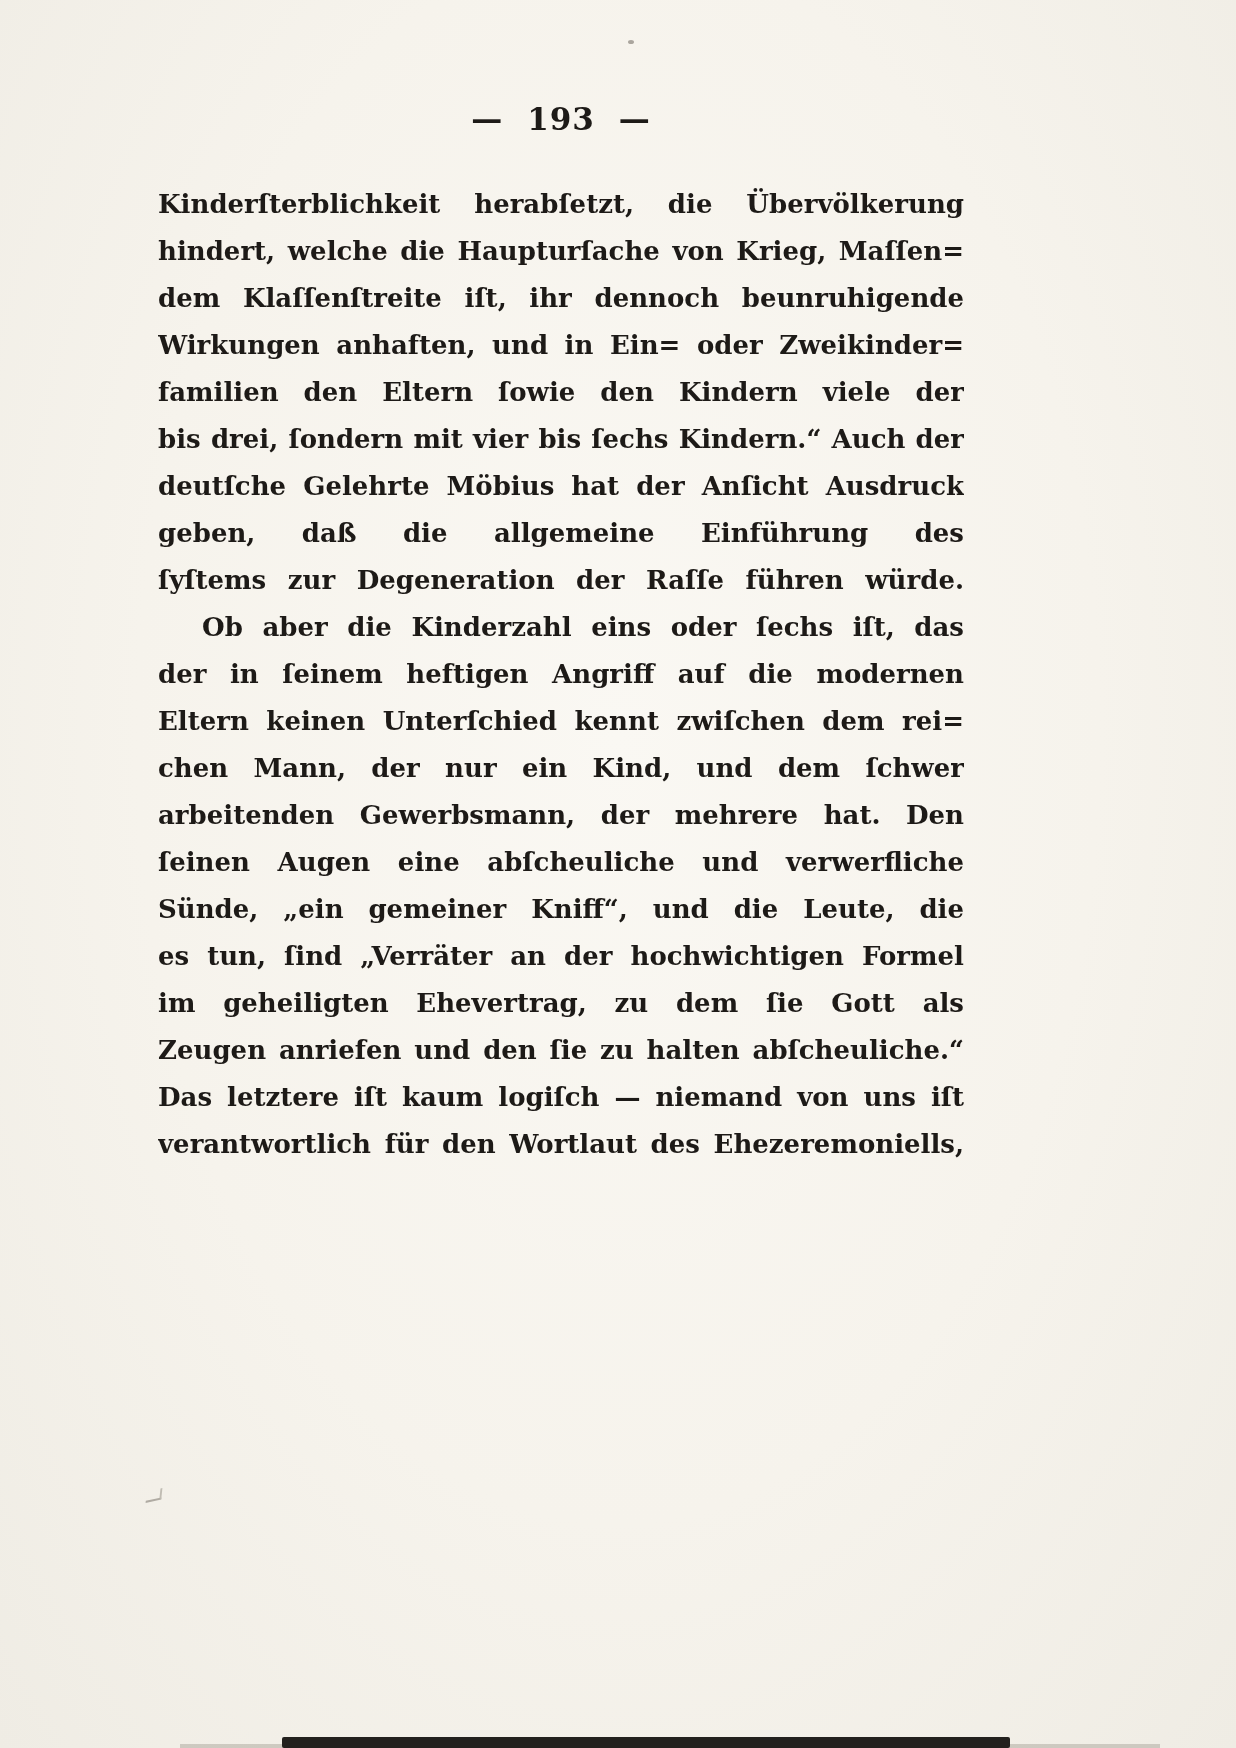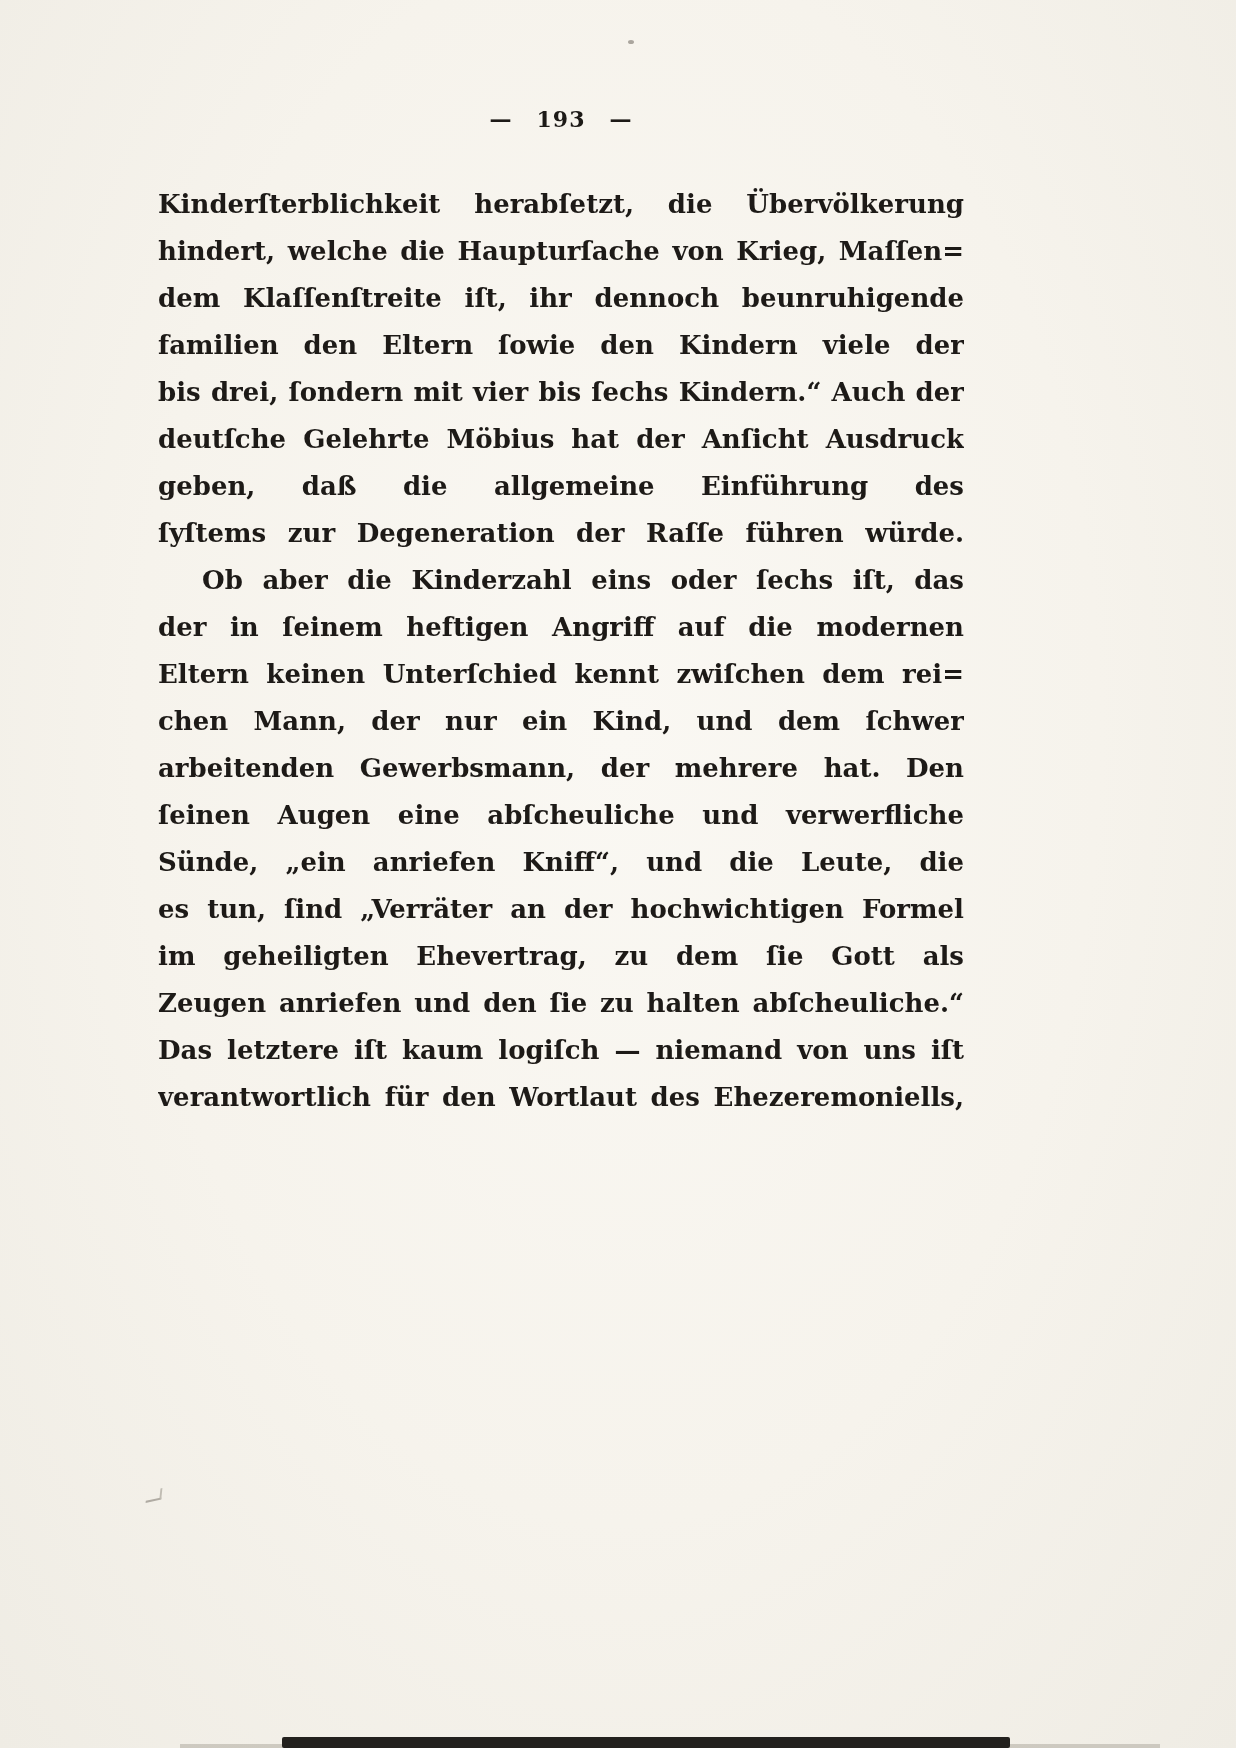--- a/index.html
+++ b/index.html
@@ -18,21 +18,21 @@
     color: #1d1a17;
   }
   .content {
     position: absolute;
     left: 158px;
     top: 96px;
     width: 806px;
   }
   .page-header {
     text-align: center;
-    font-size: 22px;
+    font-size: 31px;
     font-weight: 600;
     line-height: 47px;
     margin-bottom: 38px;
     letter-spacing: 1px;
   }
   .page-header .num {
     margin: 0 24px;
   }
   .paragraph {
     margin: 0;
@@ -101,34 +101,35 @@
   <div class="content">
     <div class="page-header">
       <span>—</span><span class="num">193</span><span>—</span>
     </div>
 
     <div>
         <div class="paragraph">
           <div class="line">Kinderſterblichkeit herabſetzt, die Übervölkerung ver=</div>
           <div class="line">hindert, welche die Haupturſache von Krieg, Maſſen=</div>
           <div class="line">dem Klaſſenſtreite iſt, ihr dennoch beunruhigende</div>
+          <div class="line">Wirkungen anhaften, und in Ein= oder Zweikinder=</div>
           <div class="line">familien den Eltern ſowie den Kindern viele der</div>
           <div class="line">bis drei, ſondern mit vier bis ſechs Kindern.“ Auch der</div>
           <div class="line">deutſche Gelehrte Möbius hat der Anſicht Ausdruck ge=</div>
           <div class="line">geben, daß die allgemeine Einführung des Zweikinder=</div>
           <div class="line">ſyſtems zur Degeneration der Raſſe führen würde.</div>
         </div>
         <div class="paragraph">
           <div class="line indent">Ob aber die Kinderzahl eins oder ſechs iſt, das</div>
           <div class="line">der in ſeinem heftigen Angriff auf die modernen</div>
           <div class="line">Eltern keinen Unterſchied kennt zwiſchen dem rei=</div>
           <div class="line">chen Mann, der nur ein Kind, und dem ſchwer</div>
           <div class="line">arbeitenden Gewerbsmann, der mehrere hat. Den</div>
           <div class="line">ſeinen Augen eine abſcheuliche und verwerfliche</div>
-          <div class="line">Sünde, „ein anriefen Kniff“, und die Leute, die</div>
+          <div class="line">Sünde, „ein gemeiner Kniff“, und die Leute, die</div>
           <div class="line">es tun, ſind „Verräter an der hochwichtigen Formel</div>
           <div class="line">im geheiligten Ehevertrag, zu dem ſie Gott als</div>
           <div class="line">Zeugen anriefen und den ſie zu halten abſcheuliche.“</div>
           <div class="line">Das letztere iſt kaum logiſch — niemand von uns iſt</div>
           <div class="line">verantwortlich für den Wortlaut des Ehezeremoniells,</div>
         </div>
       </div>
   </div>
 
   <div class="artifact-mark-bottomleft"></div>

